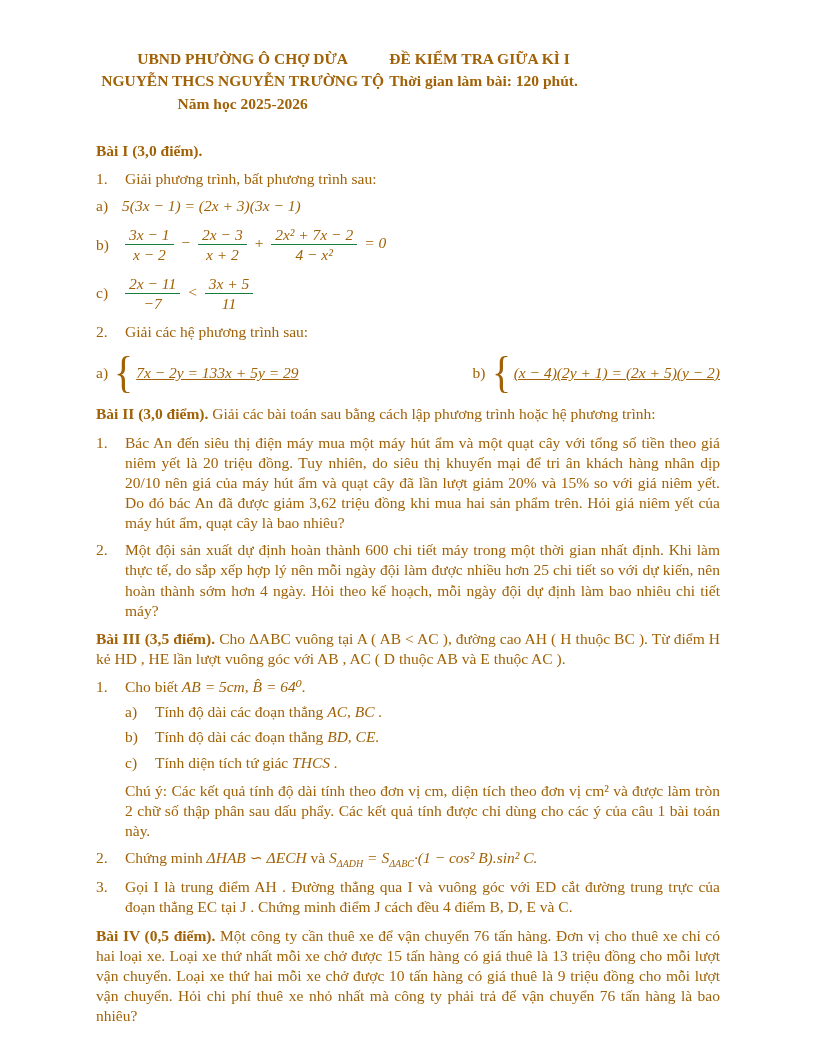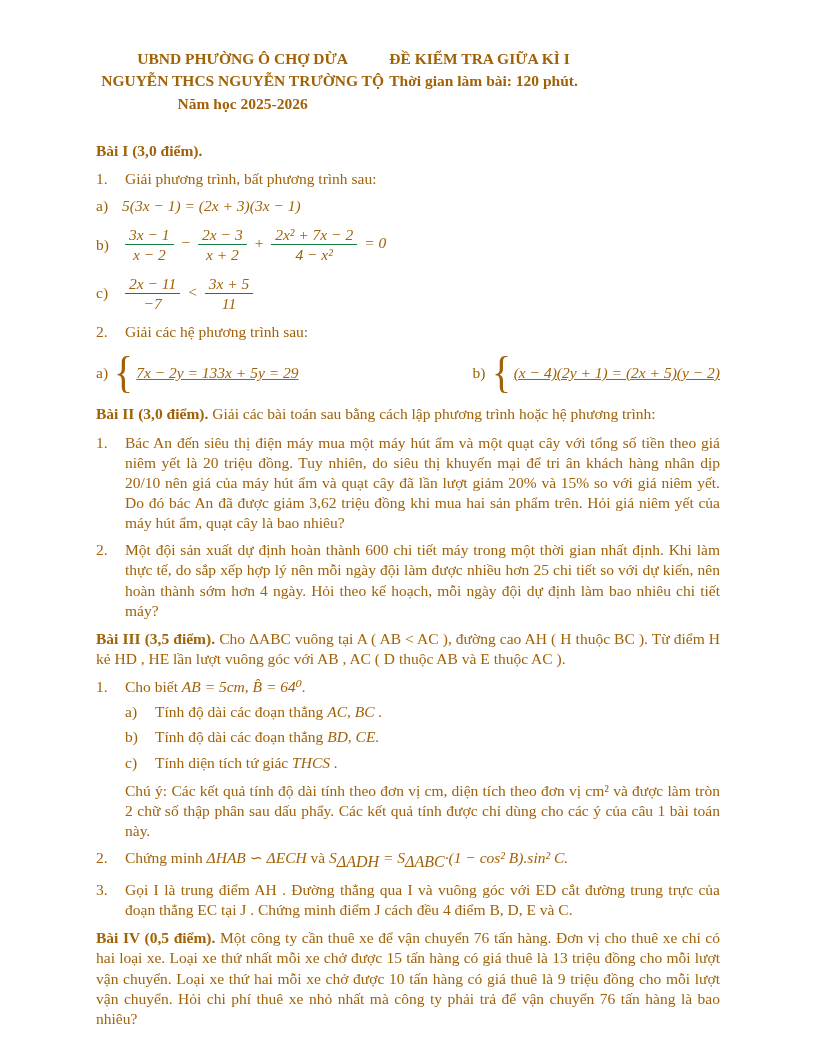--- a/index.html
+++ b/index.html
@@ -21,21 +21,21 @@
   .para{text-align:justify;margin:8px 0;}
   
   .item{display:flex;margin:7px 0;}
   .item .num{flex:0 0 29px;}
   .item .body{flex:1;text-align:justify;}
   
   .subrow{display:flex;align-items:center;margin:7px 0;}
   .subrow .lbl{flex:0 0 26px;}
   
   .math{font-style:italic;}
-  .math sub{font-size:16px;}
+  .math sub{font-size:10px;}
   .frac{display:inline-block;vertical-align:middle;text-align:center;margin:0 3px;line-height:1.25;}
   .frac .num2{display:block;padding:0 4px;border-bottom:1px solid #15803d;}
   .frac .den{display:block;padding:0 4px;}
   .op{margin:0 4px;}
   .eqrow{display:flex;align-items:center;margin:9px 0;}
   .eqrow .lbl{flex:0 0 26px;align-self:center;}
   
   .sys-row{display:flex;align-items:center;margin:9px 0;}
   .sys{display:inline-flex;align-items:center;}
   .brace{font-size:44px;font-weight:400;line-height:1;margin-right:2px;transform:scaleX(.9);}

